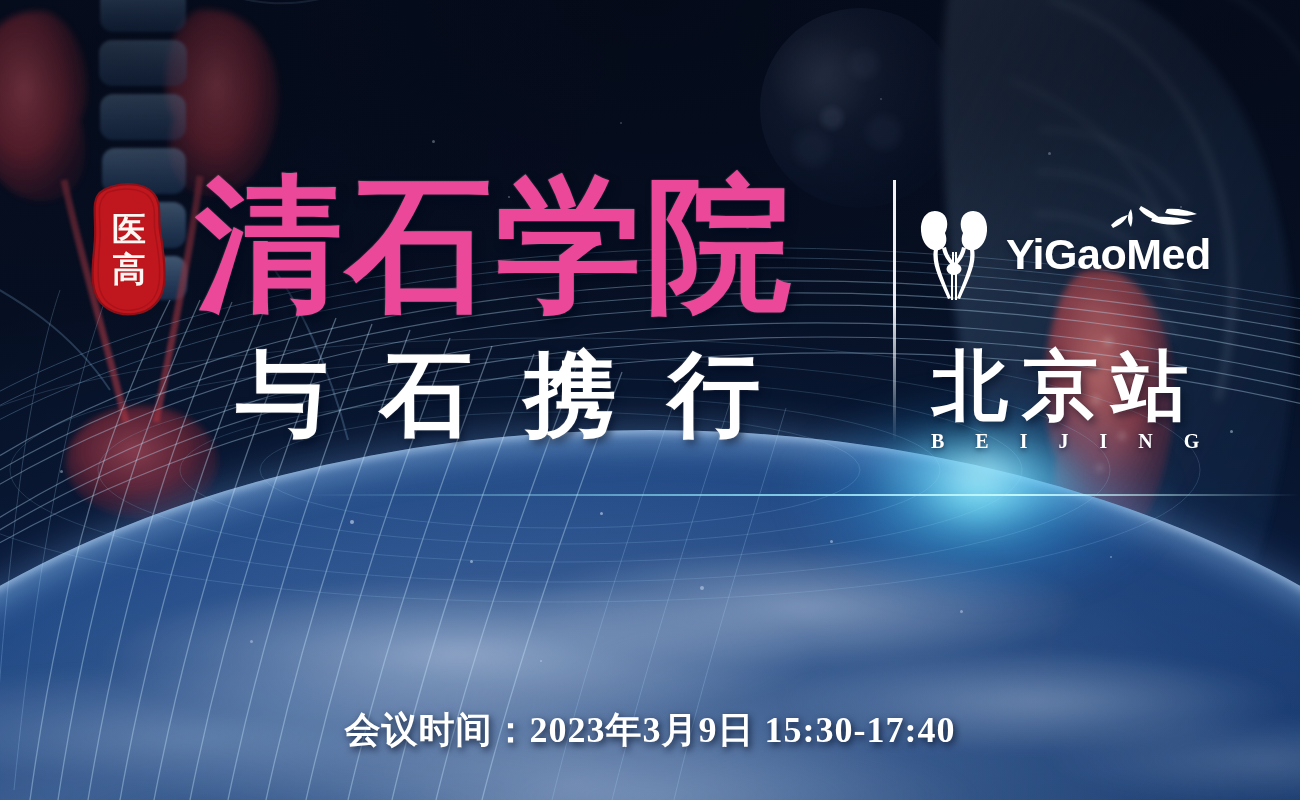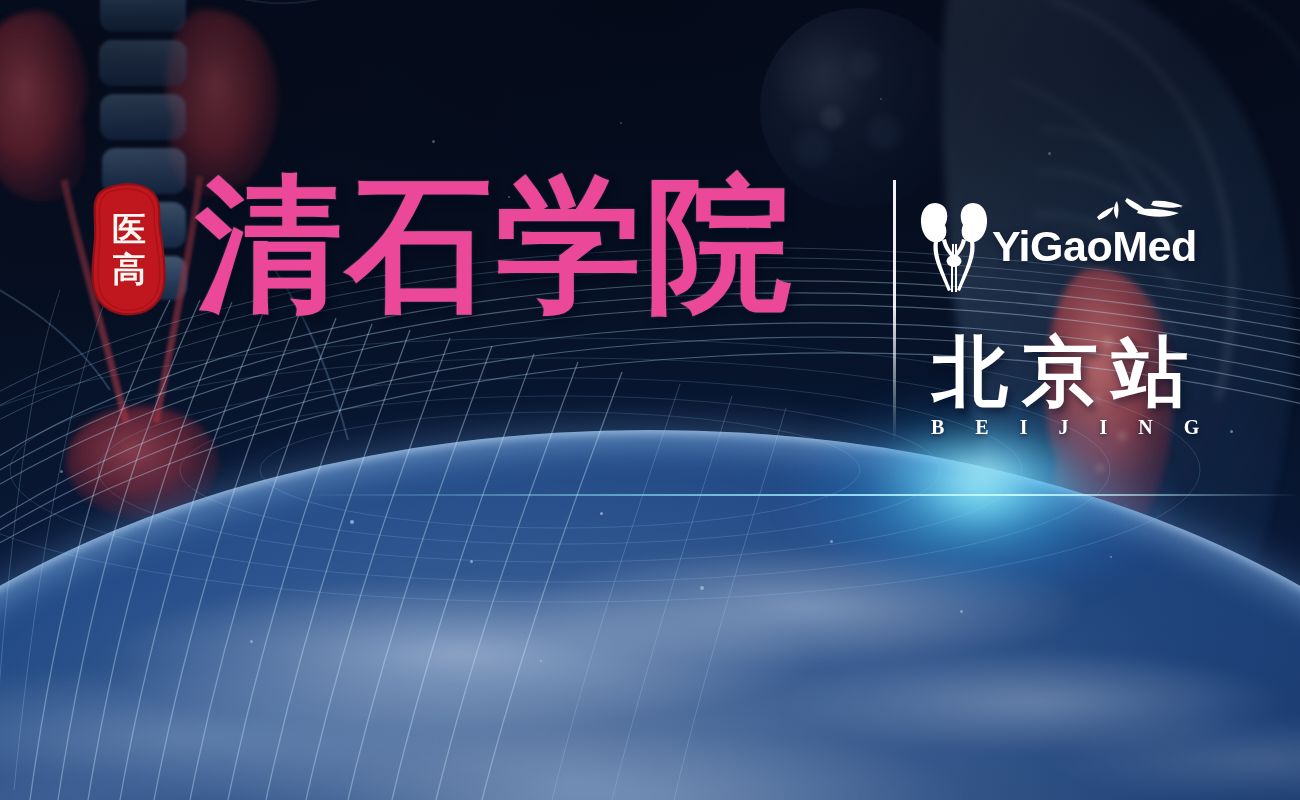--- a/index.html
+++ b/index.html
@@ -158,34 +158,34 @@
   }
 
   
   .divider{
     position:absolute;left:893px;top:180px;width:3px;height:262px;
     background:linear-gradient(180deg, rgba(255,255,255,.96) 0%, rgba(255,255,255,.92) 48%, rgba(235,248,255,.45) 78%, rgba(220,245,255,0) 100%);
     filter:blur(.2px);
   }
 
   
-  .brand{position:absolute;left:918px;top:198px;display:flex;align-items:center;gap:2px;}
+  .brand{position:absolute;left:918px;top:206px;display:flex;align-items:center;gap:16px;}
   .brand-mark{width:72px;height:96px;flex:0 0 auto;}
   .brand-word{position:relative;}
   .brand-name{
     font-size:43px;font-weight:700;color:#fff;letter-spacing:-.5px;
     font-family:"Liberation Sans","DejaVu Sans",sans-serif;
     line-height:1;
     text-shadow:0 2px 6px rgba(4,14,36,.5);
     white-space:nowrap;
   }
   .brand-swoosh{position:absolute;right:10px;top:-30px;width:92px;height:34px;}
 
   
-  .city{position:absolute;left:918px;top:334px;width:282px;text-align:center;}
+  .city{position:absolute;left:918px;top:348px;width:282px;text-align:center;}
   .city-cn{
     font-size:76px;line-height:1;font-weight:700;color:#fff;
     letter-spacing:14px;text-indent:14px;
     font-family:"Liberation Sans","DejaVu Sans",sans-serif;
     text-shadow:3px 4px 8px rgba(2,10,30,.55);
     white-space:nowrap;
   }
   .city-en{
     margin-top:6px;
     font-size:20px;font-weight:700;color:#ffffff;
@@ -408,20 +408,21 @@
                  C69 116 60 126 45 128 C30 130 16 122 12 108 C8 94 11 74 12 57
                  C13 40 9 25 14 17 C18 11 19 10 24 9 Z" fill="none" stroke="#a31219" stroke-width="1.4" opacity=".8"></path>
       </svg>
       <div class="seal-chars">
         <span class="seal-char">医</span>
         <span class="seal-char">高</span>
       </div>
     </div>
 
     <div class="title-main">清石学院</div>
+    <div class="title-sub">与石携行</div>
 
     <div class="divider"></div>
 
     <div class="brand">
       <div class="brand-mark">
         <svg viewBox="0 0 72 96" width="72" height="96" aria-hidden="true">
           <g fill="#ffffff">
 
             <path d="M22 6 C10 2 2 12 3 25 C4 38 12 46 21 44 C28 42 30 34 27 27 C31 20 30 9 22 6 Z"></path>
 
@@ -456,15 +457,16 @@
         </div>
         <div class="brand-name">YiGaoMed</div>
       </div>
     </div>
 
     <div class="city">
       <div class="city-cn">北京站</div>
       <div class="city-en">B E I  J I N G</div>
     </div>
 
+    <div class="footer-time">会议时间：2023年3月9日 15:30-17:40</div>
 
   </div>
 </div>
 
 </body></html>

